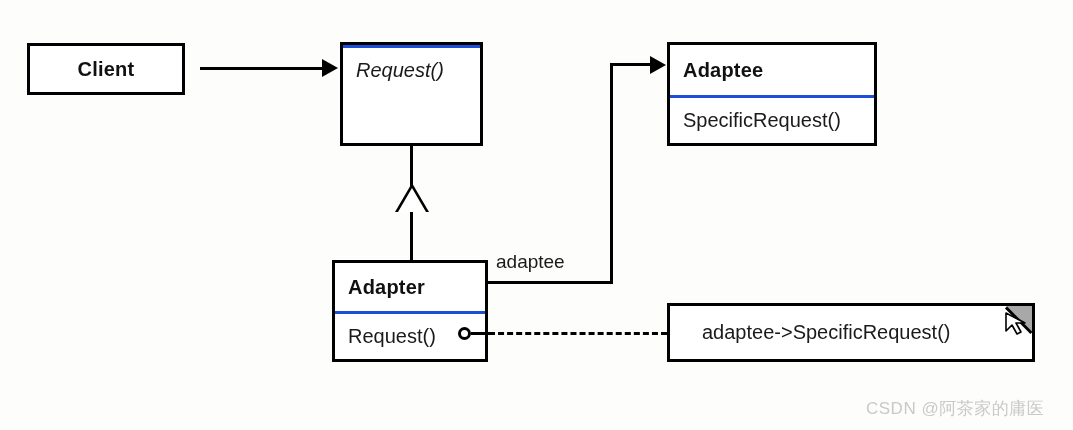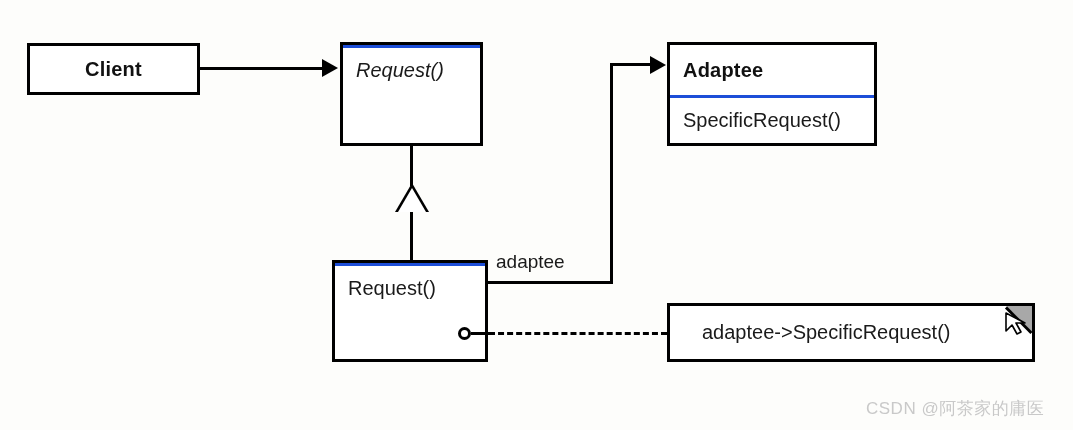--- a/index.html
+++ b/index.html
@@ -176,21 +176,21 @@
     color: #c9c9c9;
     white-space: nowrap;
     letter-spacing: 0.5px;
   }
 </style>
 </head>
 <body>
 
 <div id="canvas">
 
-  <div class="uml-box" style="left:27px; top:43px; width:173px; height:52px;">
+  <div class="uml-box" style="left:27px; top:43px; width:158px; height:52px;">
     <div class="uml-compartment center" style="height:100%;">
       <span class="cls-name">Client</span>
     </div>
   </div>
 
   <div class="line-h" style="left:200px; top:67px; width:124px;"></div>
   <div class="arrow-filled-right" style="left:322px; top:59px;"></div>
 
   <div class="uml-box" style="left:340px; top:42px; width:143px; height:104px;">
     <div class="uml-compartment left divider" style="height:48px;">
@@ -209,20 +209,23 @@
 
   <div class="line-v" style="left:410px; top:146px; width:3px; height:40px;"></div>
   <div class="tri-hollow-up" style="left:395px; top:183px;">
     <div class="tri-outer"></div>
     <div class="tri-inner"></div>
   </div>
 
   <div class="line-v" style="left:410px; top:212px; width:3px; height:50px;"></div>
 
   <div class="uml-box" style="left:332px; top:260px; width:156px; height:102px;">
+    <div class="uml-compartment left" style="height:48px;">
+      <span class="cls-name">Adapter</span>
+    </div>
     <div class="uml-compartment left divider" style="height:48px;">
       <span class="cls-op">Request()</span>
     </div>
   </div>
 
   <div class="line-h" style="left:488px; top:281px; width:125px;"></div>
 
   <div class="line-v" style="left:610px; top:63px; width:3px; height:221px;"></div>
 
   <div class="line-h" style="left:610px; top:63px; width:45px;"></div>

